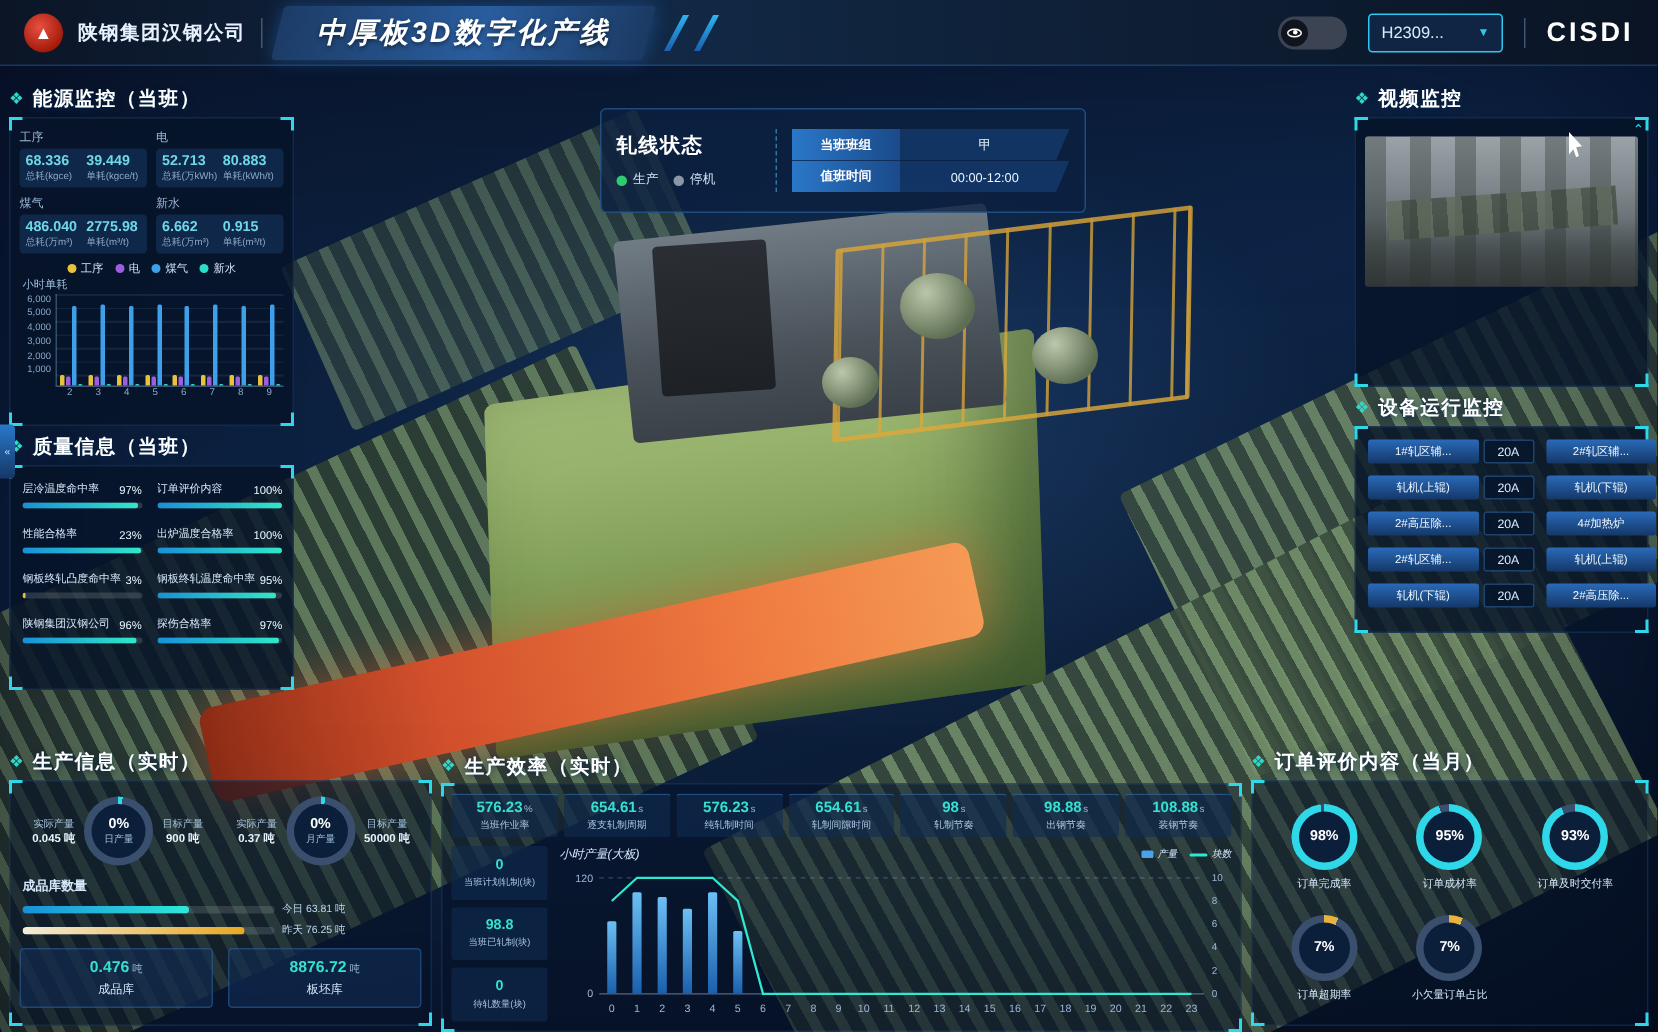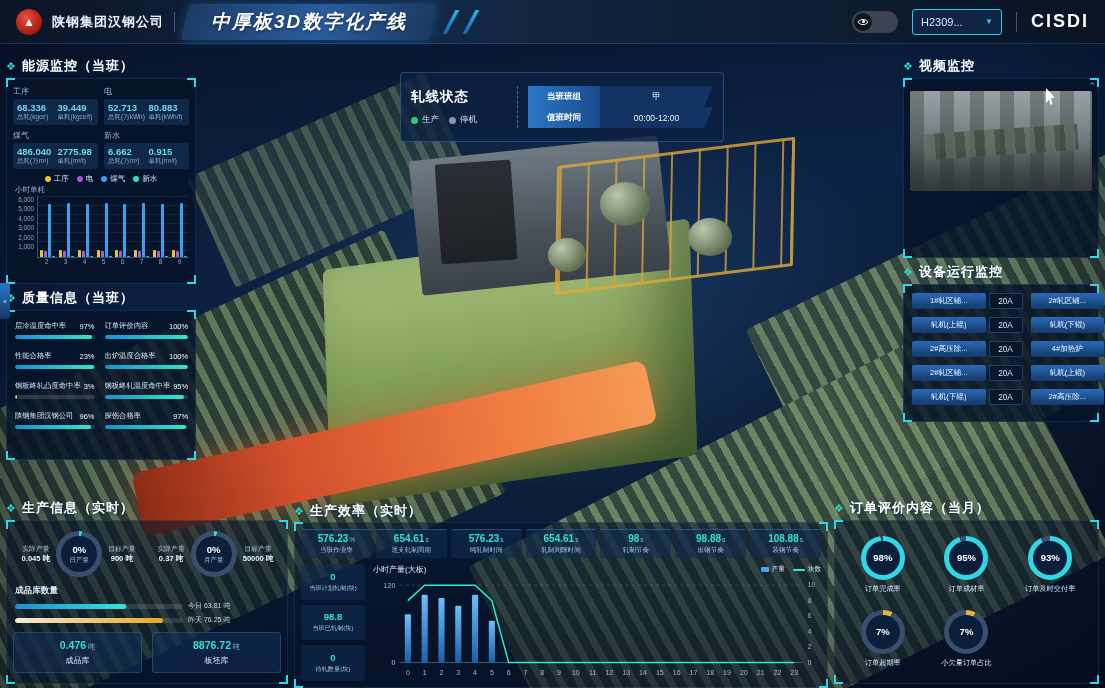--- a/index.html
+++ b/index.html
@@ -194,21 +194,21 @@
   .esv{font-size:10px;font-weight:bold;color:#35e0d0;white-space:nowrap;}
   .esv small{font-size:6.5px;color:#9ab8d8;font-weight:normal;margin-left:1px;}
   .esl{font-size:6.6px;color:#a8c4e0;margin-top:2px;white-space:nowrap;overflow:hidden;}
   #eff-lower{display:flex;gap:8px;margin-top:6px;flex:1;}
   #eff-side{width:64px;display:flex;flex-direction:column;gap:5px;}
   .sbox{flex:1;text-align:center;background:rgba(16,44,80,.6);border-radius:2px;padding:3px 2px;
      display:flex;flex-direction:column;justify-content:center;}
   .sbv{font-size:9.5px;font-weight:bold;color:#35e0d0;}
   .sbl{font-size:6.2px;color:#a8c4e0;margin-top:2px;white-space:nowrap;overflow:hidden;}
   #eff-chart{flex:1;display:flex;flex-direction:column;min-width:0;}
-  .ec-head{display:flex;justify-content:space-between;align-items:center;}
+  .ec-head{display:flex;justify-content:space-between;align-items:center;font-style:italic;}
   .ec-title{font-size:8px;color:#d5e8fa;}
   .ec-legend{display:flex;gap:8px;}
   .ecl{display:flex;align-items:center;gap:3px;font-size:6.6px;color:#cfe3f8;}
   .ecl .sw-bar{width:8px;height:5px;border-radius:1px;}
   .ecl .sw-line{width:12px;height:2px;border-radius:1px;}
   #hourly-svg{flex:1;width:100%;}
 
   
   #orders-grid{display:grid;grid-template-columns:repeat(3,1fr);gap:6px 4px;padding:4px 2px;height:100%;}
   .ocell{display:flex;flex-direction:column;align-items:center;justify-content:center;}

